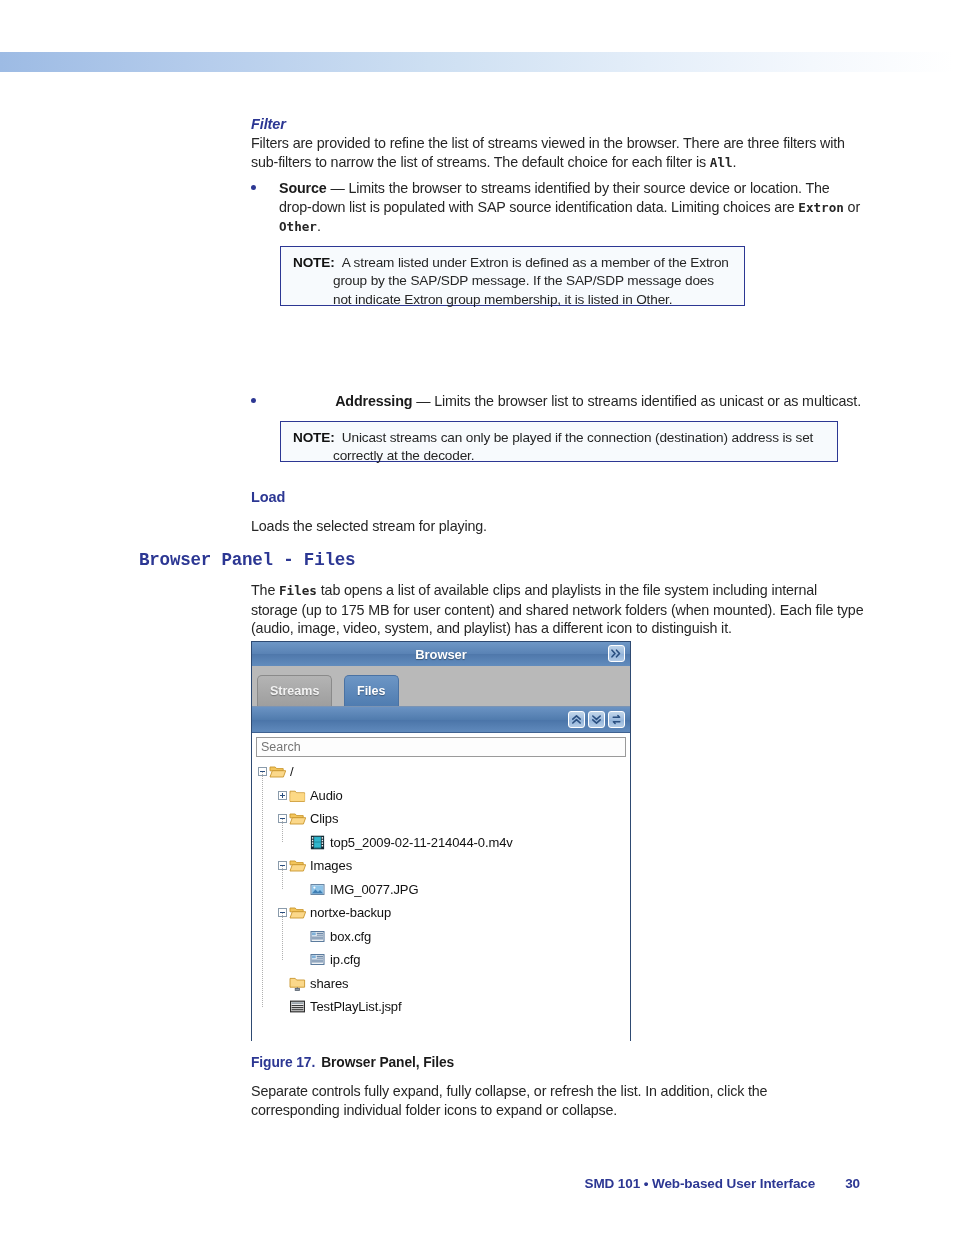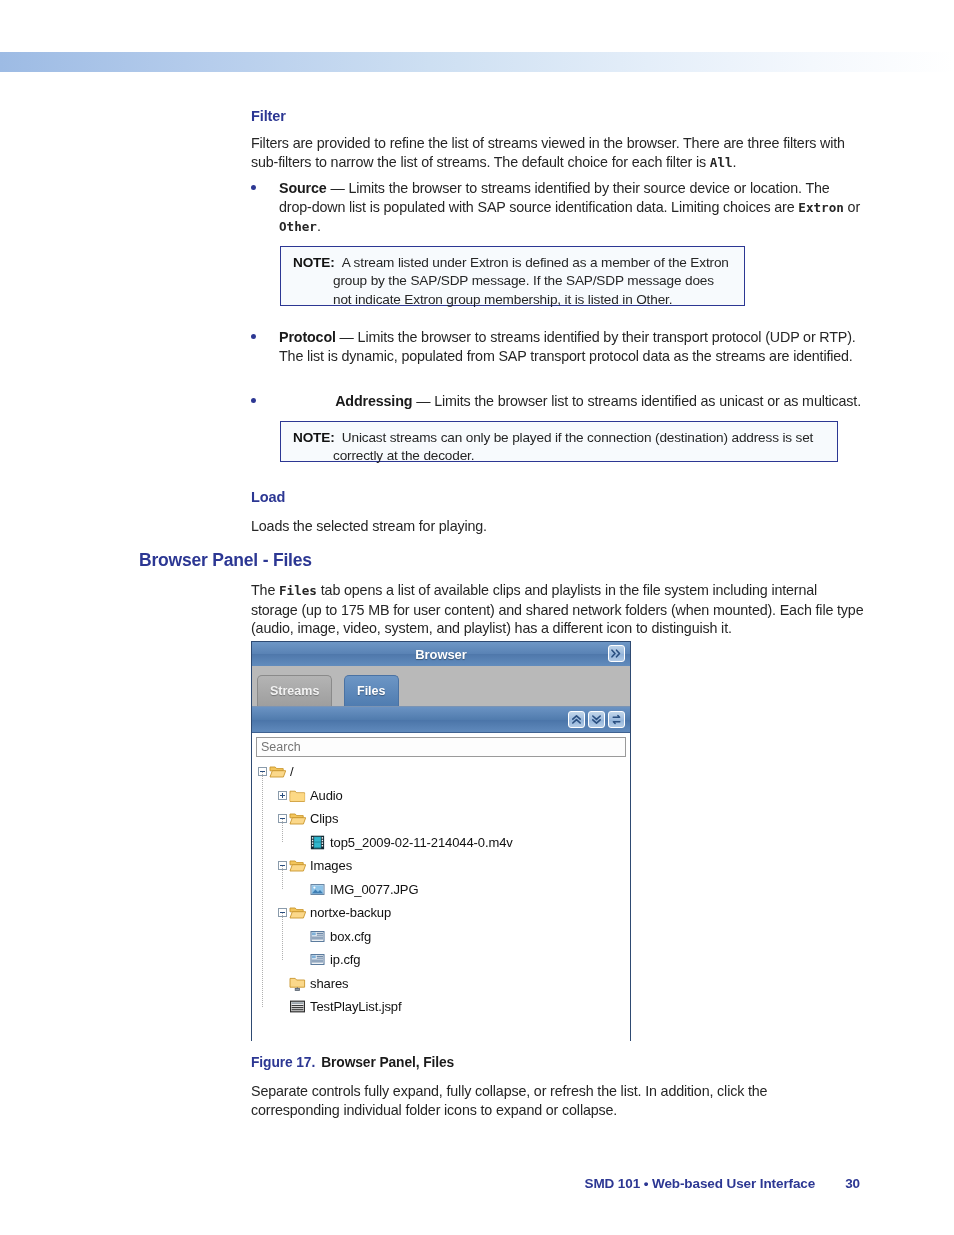--- a/index.html
+++ b/index.html
@@ -31,21 +31,21 @@
     position: absolute;
     left: 0;
     top: 0;
     width: 954px;
     height: 1235px;
   }
 
   .h2-heading {
     position: absolute;
     left: 139px;
-    font-family: Liberation Sans, sans-serif;
+    font-family: Liberation Mono, monospace;
     font-weight: bold;
     font-size: 17.5px;
     color: #2c3793;
     letter-spacing: -0.2px;
   }
 
   .h3-heading {
     position: absolute;
     left: 251px;
     font-family: "Liberation Sans", sans-serif;
@@ -326,45 +326,39 @@
   }
   .footer .pagenum { margin-left: 30px; }
 </style>
 </head>
 <body>
 
 <div class="top-banner"></div>
 
 <div class="page">
 
-  <div class="h3-heading" style="top:108px;">Filter</div>
+  <div class="h3-heading" style="top:116px;font-style:italic;">Filter</div>
 
   <div class="body-text" style="top:134px;">
     <span>Filters are provided to refine the list of streams viewed in the browser. There are three filters with sub-filters to narrow the list of streams. The default choice for each filter is </span><span class="mono">All</span><span>.</span>
   </div>
 
   <div class="bullet-row" style="top:179px;">
     <div class="bullet-dot"></div>
     <div class="bullet-body">
       <b>Source</b><span> — </span><span>Limits the browser to streams identified by their source device or location. The drop-down list is populated with SAP source identification data. Limiting choices are </span><span class="mono">Extron</span><span> or </span><span class="mono">Other</span><span>.</span>
     </div>
   </div>
 
   <div class="note-box" style="left:280px; top:246px; width:465px; height:60px;">
     <div class="note-inner">
       <b>NOTE:</b>&nbsp;&nbsp;<span>A stream listed under Extron is defined as a member of the Extron group by the SAP/SDP message. If the SAP/SDP message does not indicate Extron group membership, it is listed in Other.</span>
     </div>
   </div>
 
-  <div class="bullet-row" style="top:328px;">
-    <div class="bullet-dot"></div>
-    <div class="bullet-body">
-      <b>Protocol</b><span> — </span><span>Limits the browser to streams identified by their transport protocol (UDP or RTP). The list is dynamic, populated from SAP transport protocol data as the streams are identified.</span>
-    </div>
-  </div>
 
   <div class="bullet-row" style="top:392px;text-align:right;">
     <div class="bullet-dot"></div>
     <div class="bullet-body">
       <b>Addressing</b><span> — </span><span>Limits the browser list to streams identified as unicast or as multicast.</span>
     </div>
   </div>
 
   <div class="note-box" style="left:280px; top:421px; width:558px; height:41px;">
     <div class="note-inner">

